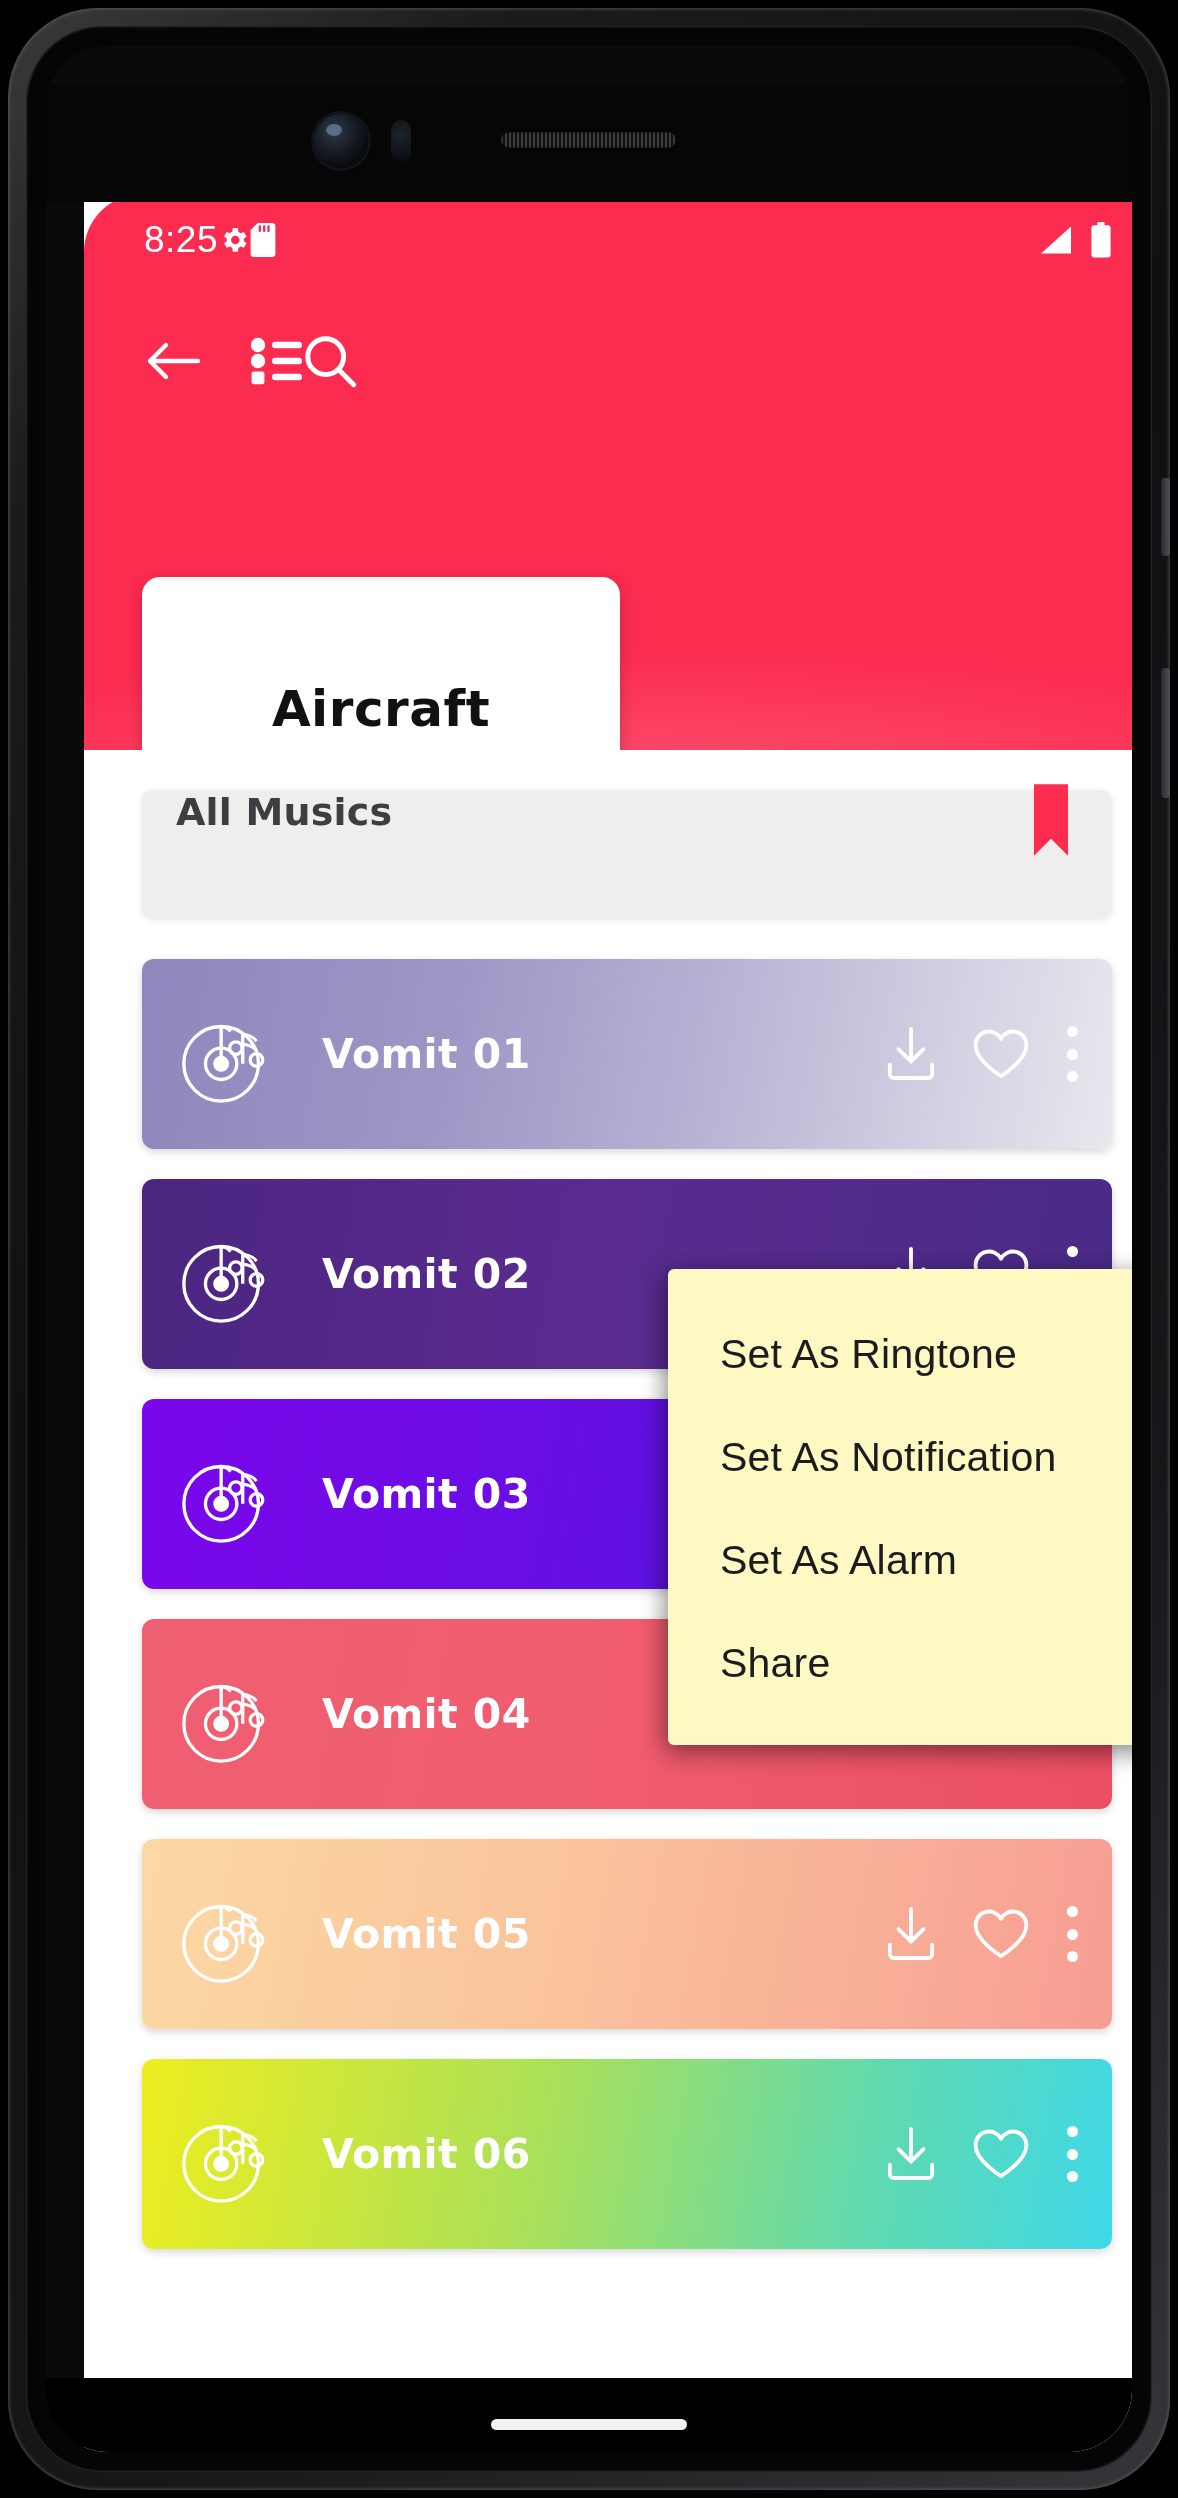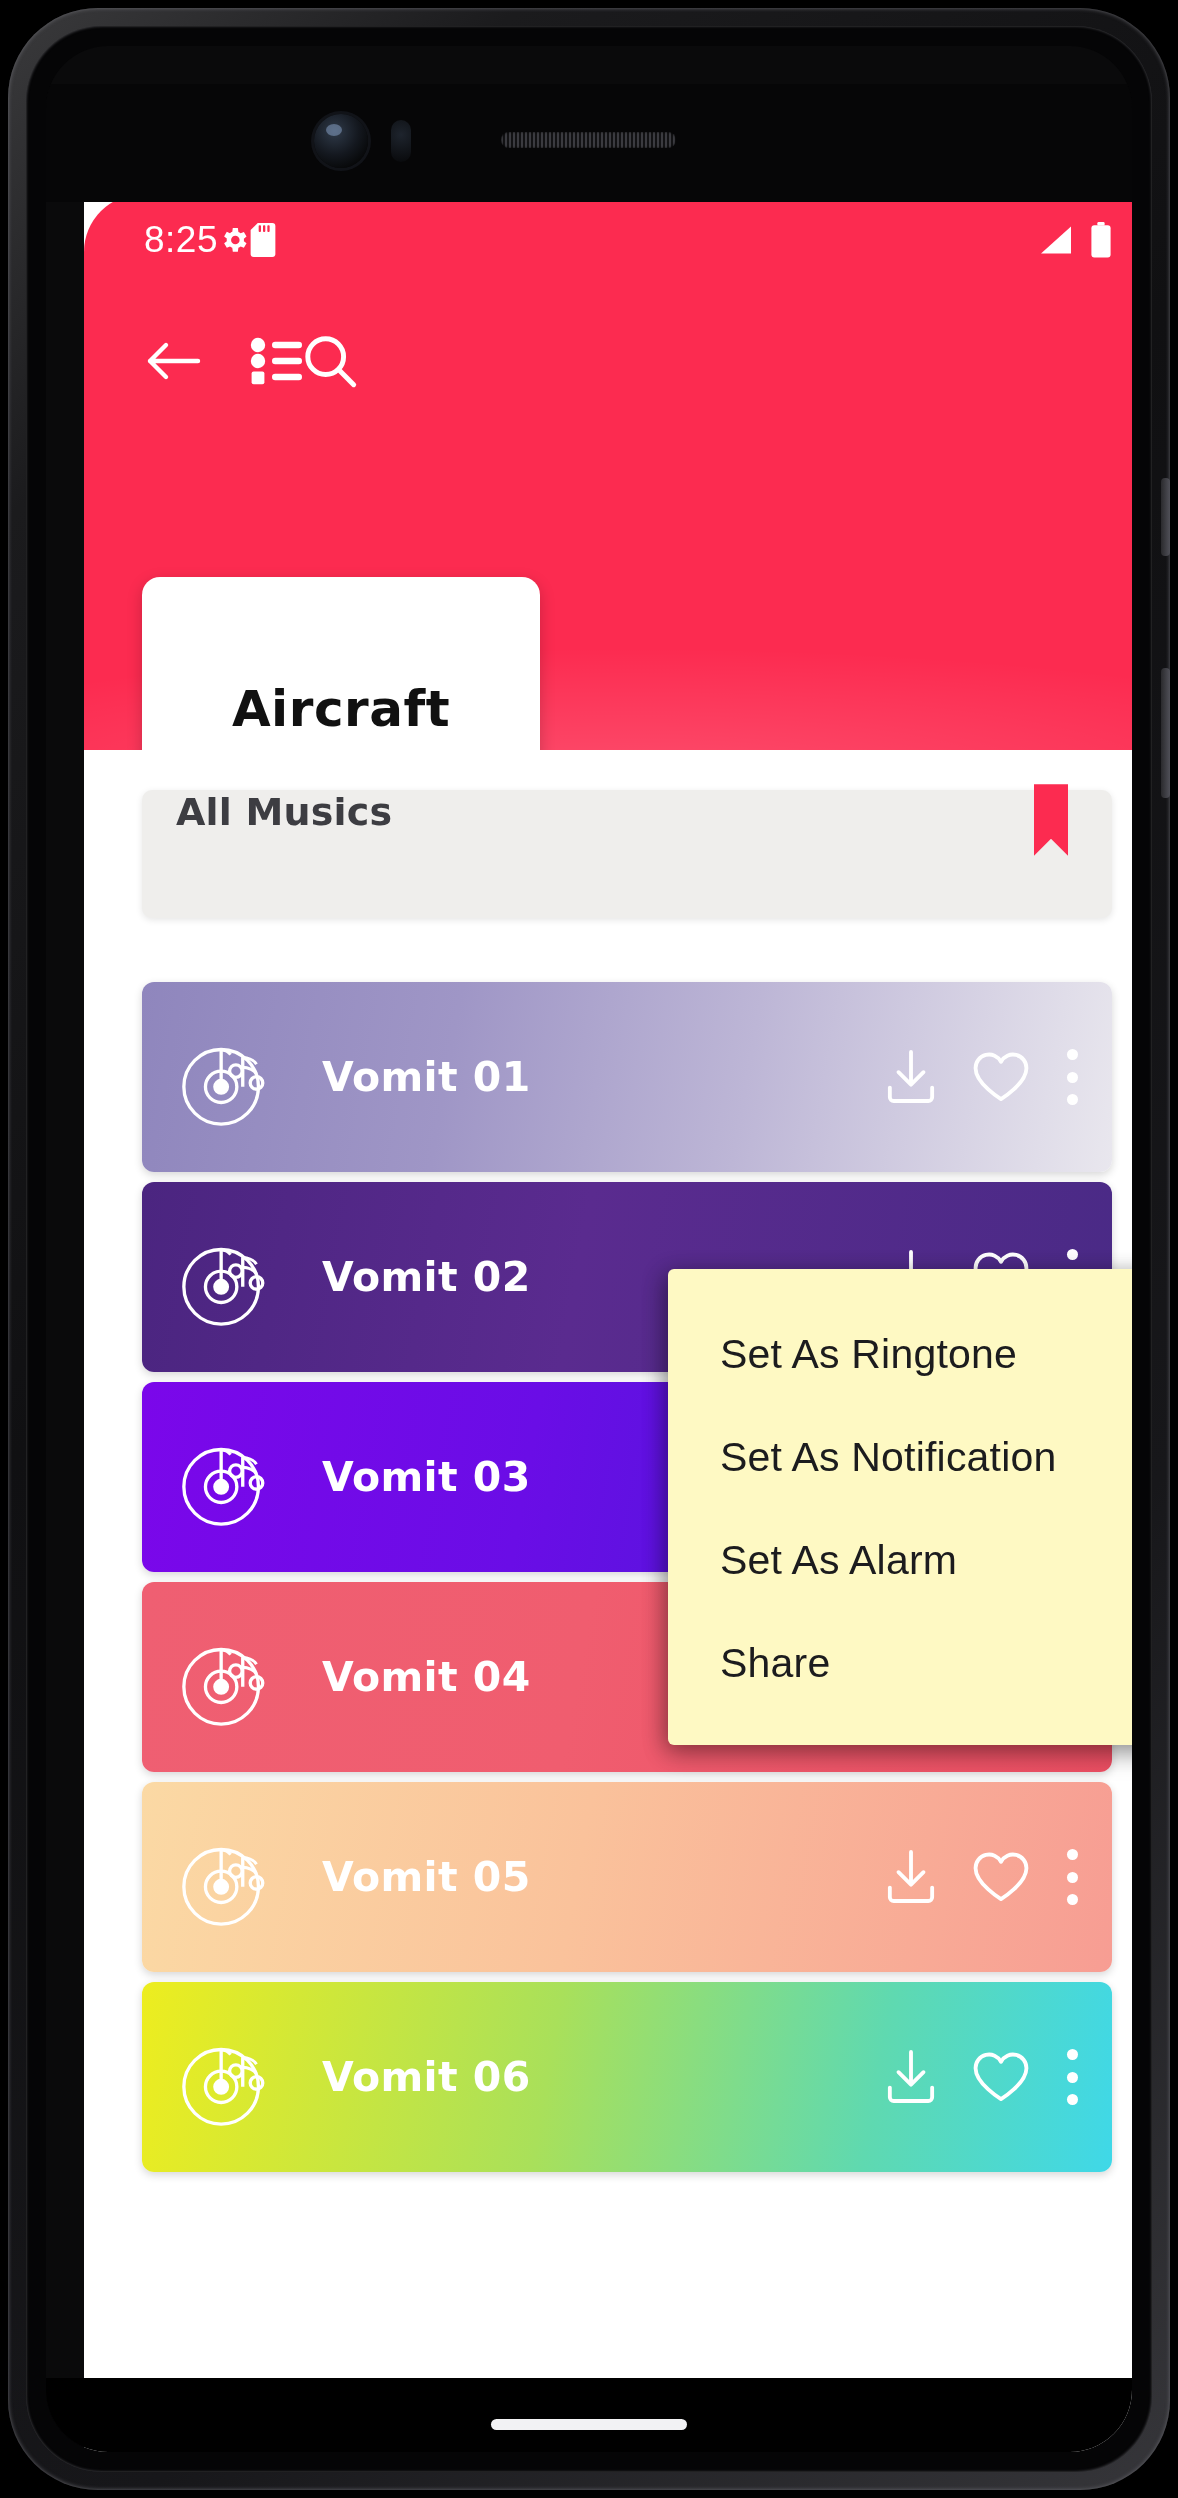--- a/index.html
+++ b/index.html
@@ -150,21 +150,21 @@
   }
   .cat-card {
     height: 264px;
     background: #ffffff;
     border-radius: 18px;
     display: flex; align-items: center; justify-content: center;
     box-shadow: 0 5px 16px rgba(0,0,0,.20);
     flex: none;
   }
   .cat-card.w1 { width: 470px; }
-  .cat-card.w2 { width: 398px; }
+  .cat-card.w2 { width: 478px; }
   .cat-label {
     font-family: "DejaVu Sans", sans-serif;
     font-size: 50px; font-weight: 700; color: #111;
     letter-spacing: .5px;
   }
 
   
   .body-white {
     position: relative;
     width: 100%;
@@ -187,21 +187,21 @@
     font-family: "DejaVu Sans", sans-serif;
     font-size: 38px; font-weight: 600; color: #3d3d42;
     letter-spacing: .2px;
   }
   .bookmark {
     position:absolute; right: 44px; top: -6px;
     width: 34px; height: 72px;
   }
 
   
-  .track-list { margin-top: 64px; display:flex; flex-direction: column; gap: 10px; }
+  .track-list { margin-top: 41px; display:flex; flex-direction: column; gap: 30px; }
   .track {
     position: relative;
     height: 190px;
     border-radius: 12px;
     display: flex; align-items: center;
     padding: 0 34px 0 34px;
     box-shadow: 0 3px 9px rgba(0,0,0,.16);
     overflow: hidden;
   }
   .track-disc { width: 106px; height: 106px; flex:none; }

